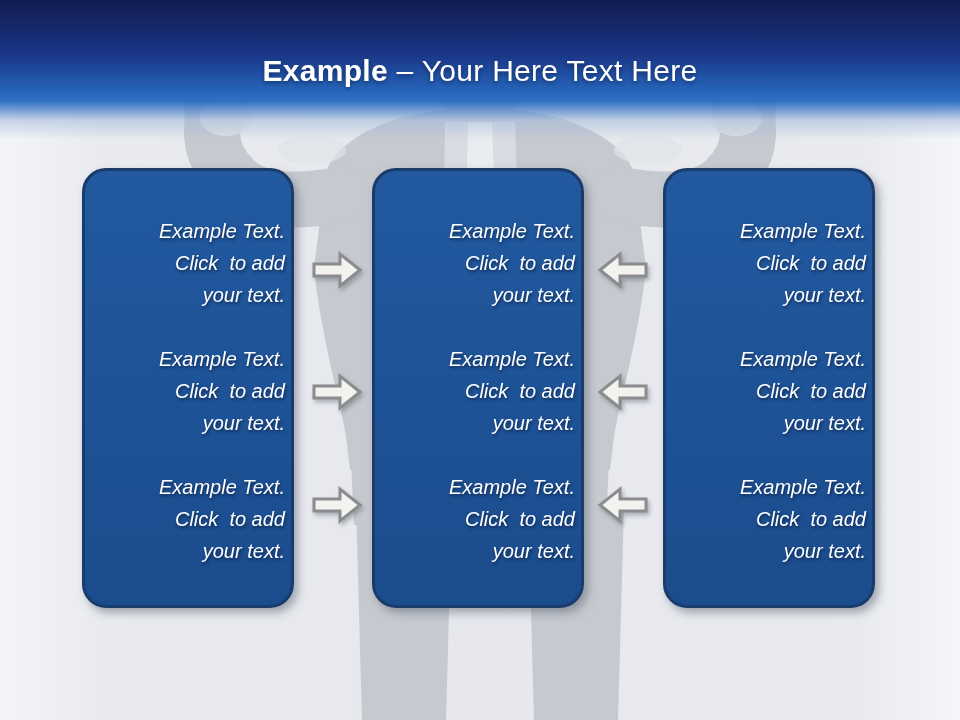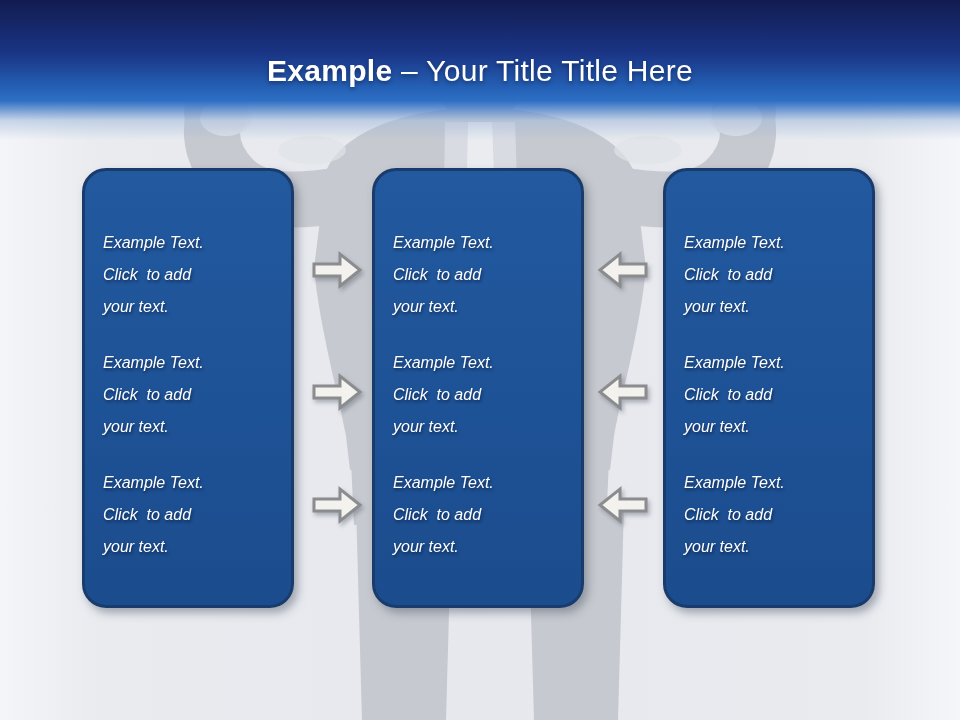--- a/index.html
+++ b/index.html
@@ -30,22 +30,22 @@
     background:linear-gradient(180deg,#22599f 0%,#1e5296 55%,#1b4c8d 100%);
     border:3px solid #1a3c6c;border-radius:24px;
     box-shadow:4px 5px 9px rgba(88,98,114,.5);
     display:flex;flex-direction:column;justify-content:space-between;
     padding:44px 6px 38px 6px;
   }
   .box.col0{left:82px;}
   .box.col1{left:372px;}
   .box.col2{left:663px;}
   .block{
-    margin:12px;color:#fff;font-style:italic;font-size:16px;line-height:32px;
-    text-align:left;white-space:pre-wrap;
+    margin:0;color:#fff;font-style:italic;font-size:20px;line-height:32px;
+    text-align:right;white-space:pre-wrap;
     text-shadow:1px 2px 3px rgba(0,12,35,.55);
   }
   
   .arrow{
     position:absolute;width:52px;height:40px;
     filter:drop-shadow(2px 3px 2px rgba(95,102,115,.45));
   }
   .arrow svg{width:100%;height:100%;display:block;}
   .arrow.dir-left svg{transform:scaleX(-1);}
   .gapL{left:311px;}
@@ -77,21 +77,21 @@
 
     <path d="M445,122 L515,122 L526,445 L440,445 Z" fill="#dadde3" opacity="0.9"></path>
     <path d="M468,122 L492,122 L499,310 L481,348 L464,310 Z" fill="#eaecf0"></path>
     <ellipse cx="226" cy="118" rx="26" ry="18" fill="#e0e3e8" opacity="0.85"></ellipse>
     <ellipse cx="736" cy="118" rx="26" ry="18" fill="#e0e3e8" opacity="0.85"></ellipse>
     <ellipse cx="312" cy="150" rx="34" ry="14" fill="#dfe2e7" opacity="0.7"></ellipse>
     <ellipse cx="648" cy="150" rx="34" ry="14" fill="#dfe2e7" opacity="0.7"></ellipse>
   </svg>
 
   <div class="header">
-    <h1 class="title"><span class="emph">Example</span><span> – Your Title Title Here</span></h1>
+    <h1 class="title"><span class="emph">Example</span><span> – Your Here Text Here</span></h1>
   </div>
 
   <section class="box col0">
     <p class="block">Example Text.
 Click  to add
 your text.</p>
     <p class="block">Example Text.
 Click  to add
 your text.</p>
     <p class="block">Example Text.

